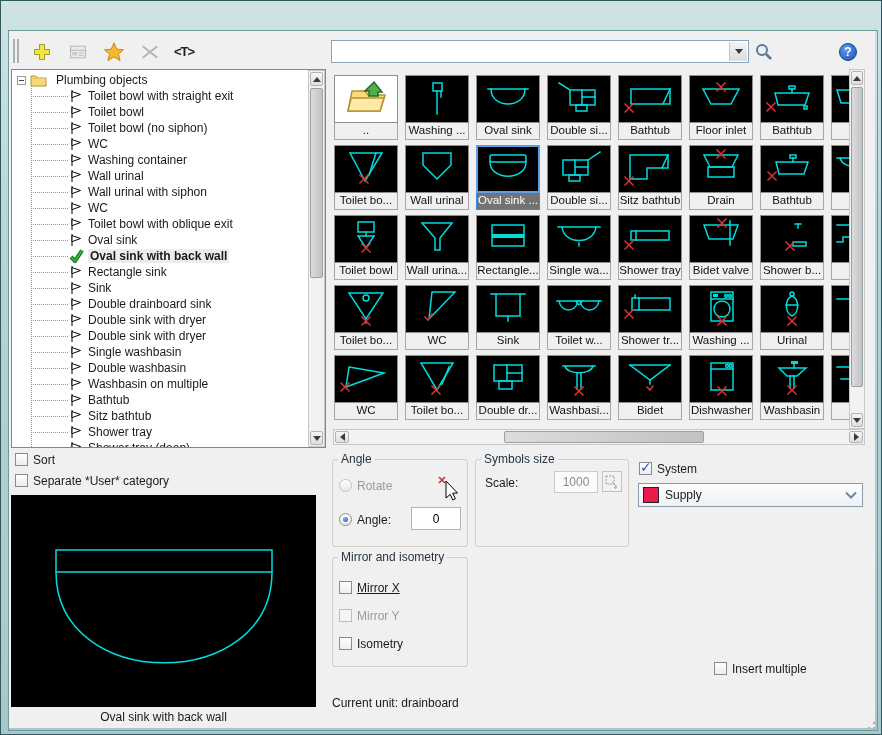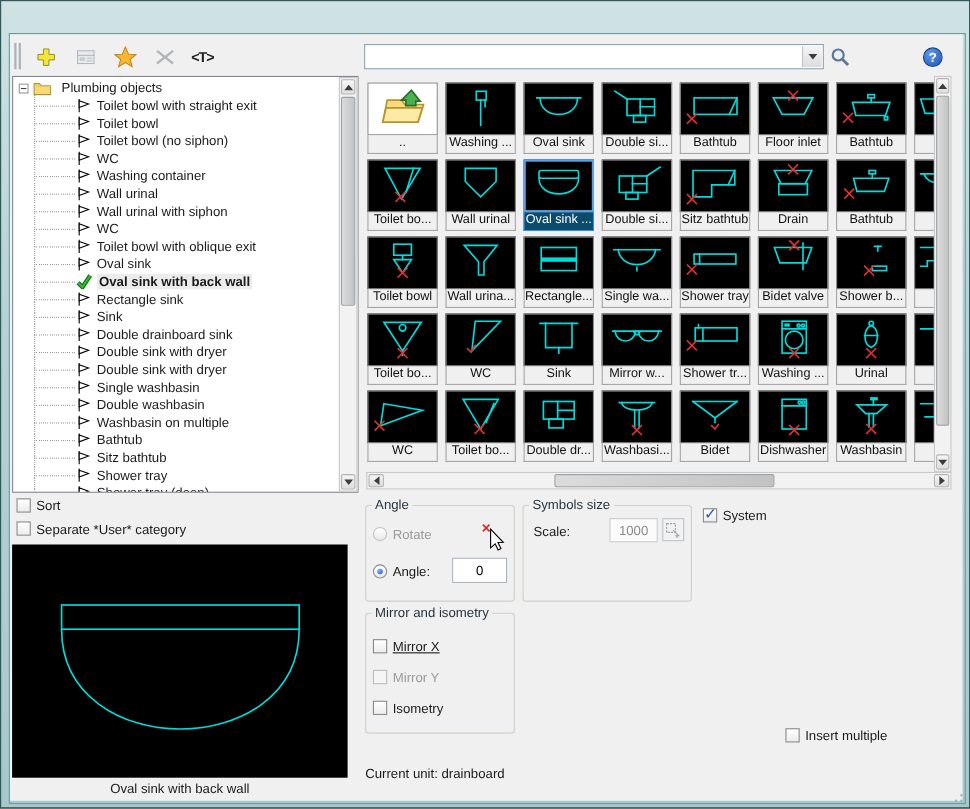--- a/index.html
+++ b/index.html
@@ -44,21 +44,21 @@
   .sb{position:absolute;background:#f2f2f2;border:1px solid #c8c8c8;}
   .sb .btn{position:absolute;background:linear-gradient(180deg,#f6f6f6,#dedede);border:1px solid #b4b4b4;border-radius:2px;display:flex;align-items:center;justify-content:center;}
   .sb .thumb{position:absolute;background:linear-gradient(90deg,#dcdcdc,#c2c2c2);border:1px solid #98a0a8;border-radius:2px;}
   
   .grid-viewport{position:absolute;left:332px;top:68px;width:516px;height:360px;overflow:hidden;background:#f0f0f0;}
   .tile{position:absolute;width:64px;height:65px;}
   .timg{position:absolute;left:0;top:0;width:64px;height:48px;background:#000;border:1px solid #8f8f8f;display:flex;align-items:center;justify-content:center;}
   .tlbl{position:absolute;left:0;top:48px;width:64px;height:17px;background:#f0f0f0;border:1px solid #a6a6a6;border-top:none;
         font-size:11.5px;text-align:center;line-height:15px;white-space:nowrap;overflow:hidden;color:#111;}
   .tile.sel .timg{border:2px solid #5aa2e8;}
-  .tile.sel .tlbl{background:#0c4a6e;border-color:#2f8be4;color:#fff;}
+  .tile.sel .tlbl{background:#737373;border-color:#2f8be4;color:#fff;}
   .tile.folder .timg{background:#fff;}
   
   .cb{position:absolute;width:13px;height:13px;border:1px solid #8b8b8b;background:linear-gradient(180deg,#fff,#ececec);}
   .cb.dis{border-color:#bdbdbd;background:#f5f5f5;}
   .cb .mark{position:absolute;left:0px;top:-4px;font-size:14px;font-weight:bold;color:#3455bd;}
   .radio{position:absolute;width:13px;height:13px;border:1px solid #8b8b8b;border-radius:50%;background:linear-gradient(180deg,#fff,#e8e8e8);}
   .radio.dis{border-color:#c4c4c4;}
   .radio.on::after{content:"";position:absolute;left:3px;top:3px;width:5px;height:5px;border-radius:50%;
      background:radial-gradient(circle at 35% 30%,#7fb2f0,#2757c8);}
   .lbl{position:absolute;white-space:nowrap;}
@@ -717,21 +717,21 @@
     <div class="timg">
       <svg viewBox="0 0 56 42" width="56" height="42">
               <g fill="none" stroke="#00dcdc" stroke-width="1.5" stroke-linecap="square">
                 <line x1="6" y1="13" x2="50" y2="13"></line>
                 <path d="M8 13 C10 25 25 25 27 13"></path>
                 <path d="M29 13 C31 25 46 25 48 13"></path>
                 <path d="M25 13 q3 7 6 0"></path>
               </g>
             </svg>
     </div>
-    <div class="tlbl">Mirror w...</div>
+    <div class="tlbl">Toilet w...</div>
         </div>
         <div class="tile" style="left:285px;top:216px">
     <div class="timg">
       <svg viewBox="0 0 56 42" width="56" height="42">
               <g fill="none" stroke="#00dcdc" stroke-width="1.5" stroke-linecap="square">
                 <rect x="10" y="10" width="38" height="12"></rect>
                 <line x1="17" y1="10" x2="17" y2="22"></line>
                 <line x1="13" y1="7" x2="13" y2="10"></line>
                 <path stroke="#e03030" d="M3 22 L11 30 M3 30 L11 22"></path>
               </g>
@@ -946,20 +946,29 @@
     <svg width="14" height="14" viewBox="0 0 14 14">
         <rect x="1" y="1" width="8" height="8" fill="none" stroke="#9aa2aa" stroke-dasharray="2 1"></rect>
         <path d="M7 7 L12 12 L9.5 12 L11 14" fill="none" stroke="#9aa2aa"></path>
       </svg>
   </div>
 
   <span class="cb" style="left:638px;top:461px;">
       <span class="mark">✓</span>
     </span>
   <span class="lbl" style="left:656px;top:461px;">System</span>
+  <div class="syscombo">
+    <span class="swatch" id="sysSwatch" style="background: rgb(234, 26, 76);"></span>
+    <span class="sysval">Supply</span>
+    <span class="arr">
+      <svg width="12" height="8" viewBox="0 0 12 8">
+          <path d="M1 1.5 L6 6.5 L11 1.5" fill="none" stroke="#6b87a8" stroke-width="2"></path>
+        </svg>
+    </span>
+  </div>
 
   <span class="cb" style="left:713px;top:661px;"></span>
   <span class="lbl" style="left:731px;top:661px;">Insert multiple</span>
 
   <svg class="grip2" width="13" height="13">
       <g fill="#9fb6b8">
         <rect x="9" y="9" width="2" height="2"></rect>
         <rect x="9" y="4" width="2" height="2"></rect>
         <rect x="4" y="9" width="2" height="2"></rect>
       </g>

